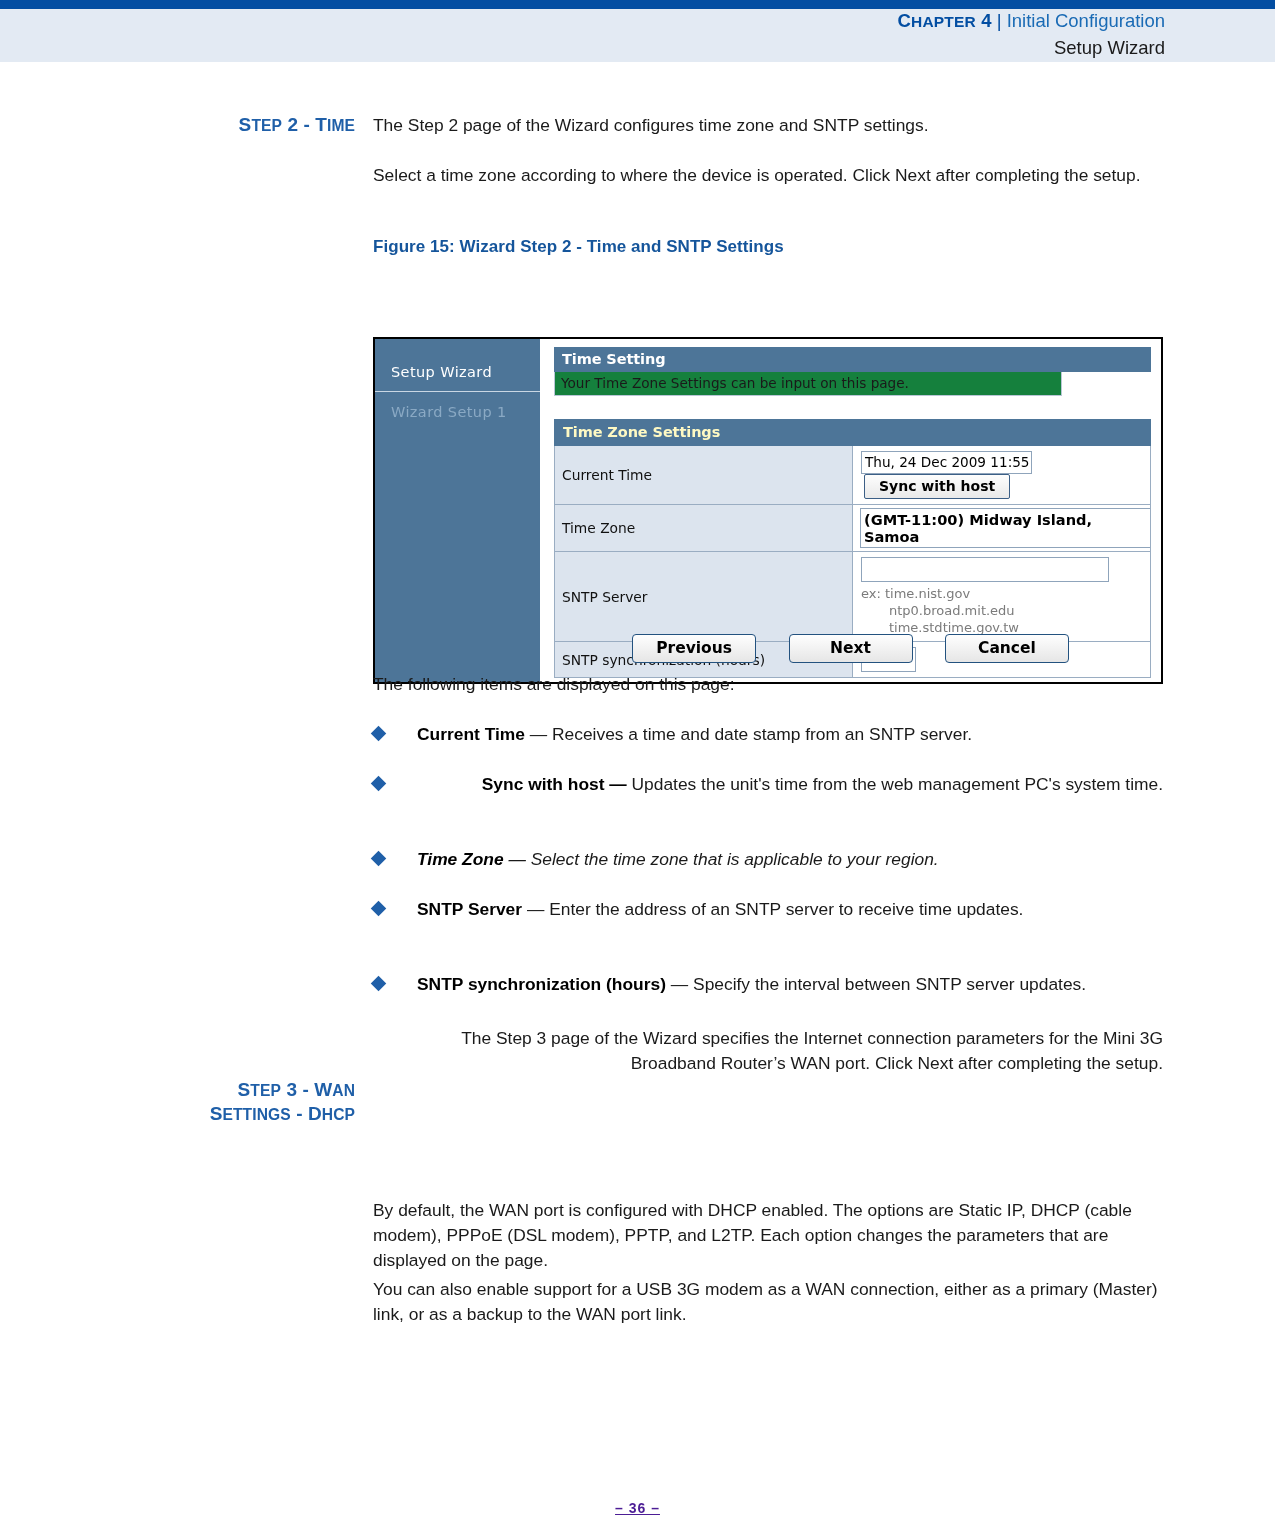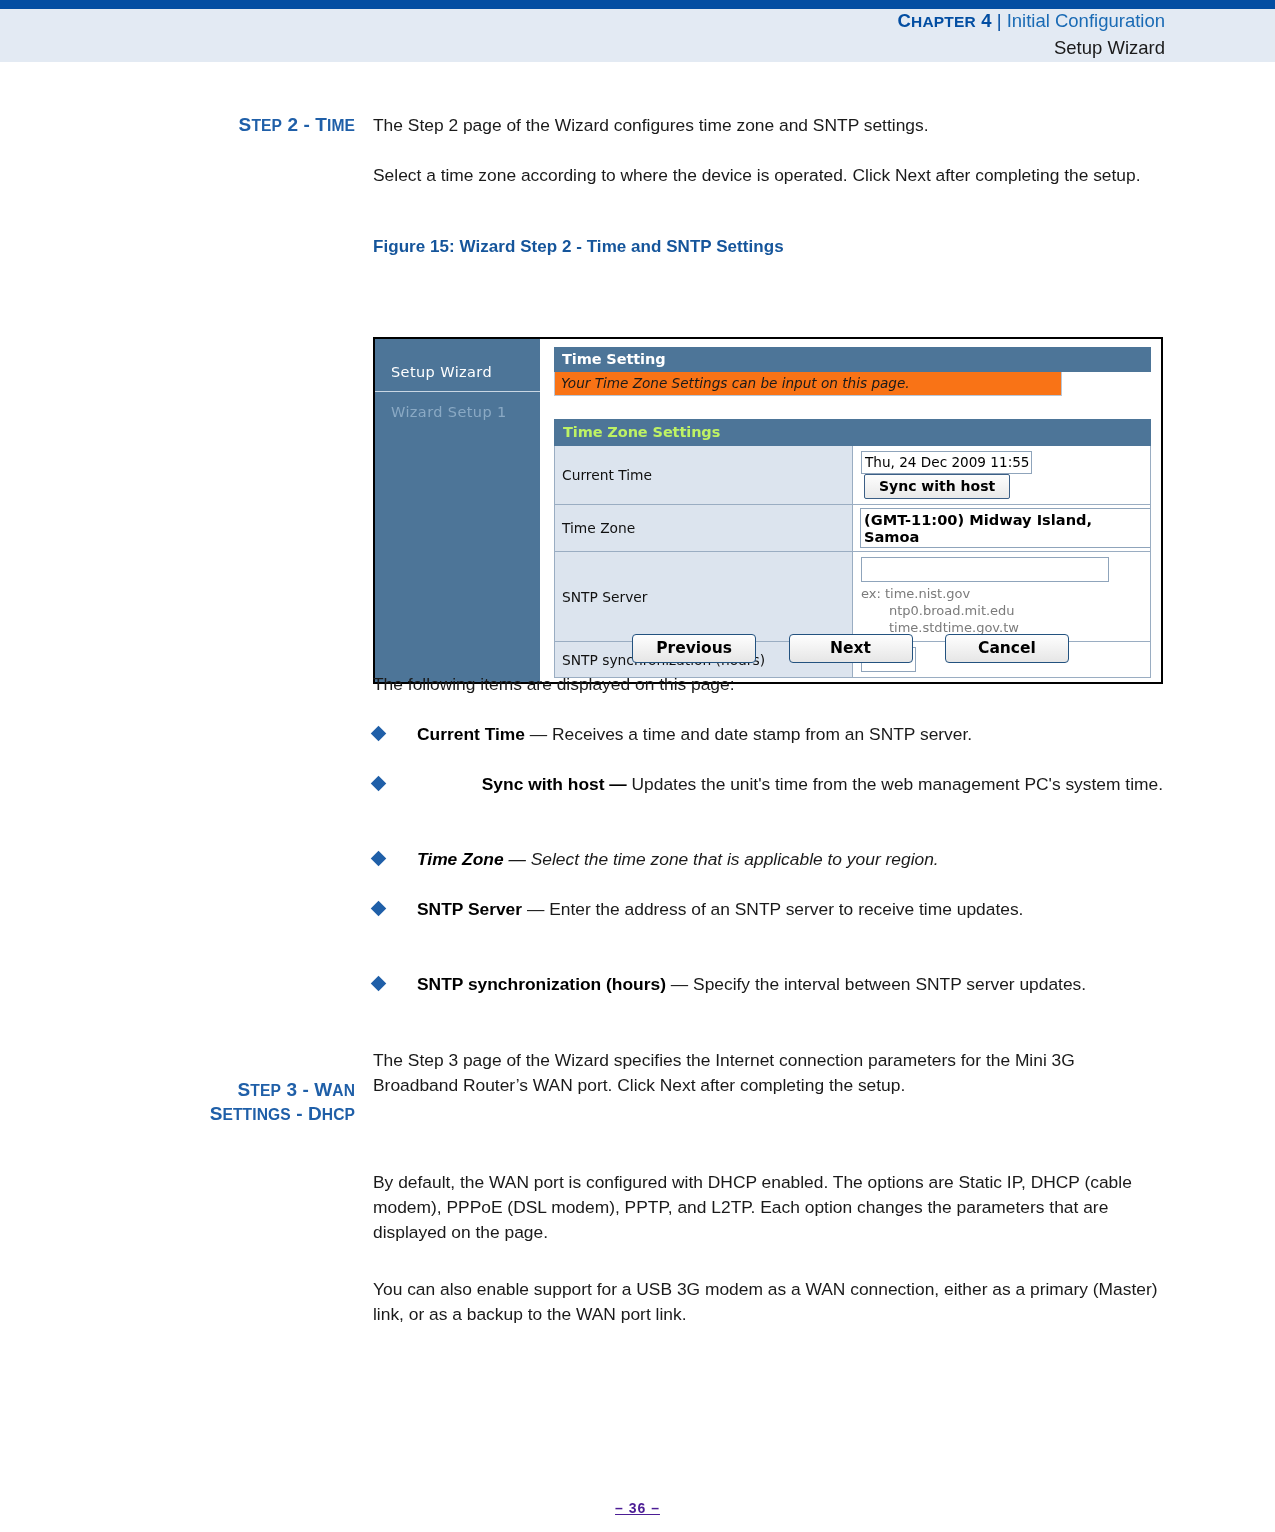--- a/index.html
+++ b/index.html
@@ -155,30 +155,29 @@
   .panel-title {
     background: #4d7598;
     color: #ffffff;
     font-weight: bold;
     font-size: 14.5px;
     padding: 4px 8px 5px 8px;
     font-family: "DejaVu Sans", sans-serif;
     letter-spacing: -0.1px;
   }
   .panel-desc {
-    background: #f97316;
+    background: #15803d;
     border: 1px solid #b9c6d6;
     border-top: none;
     color: #1a1a1a;
     font-size: 13.6px;
     padding: 3px 6px 4px 6px;
     font-family: "DejaVu Sans", sans-serif;
     width: 508px;
     box-sizing: border-box;
-    font-style: italic;
   }
 
   .settings-table {
     margin-top: 23px;
     width: 100%;
     border-collapse: collapse;
     table-layout: fixed;
   }
   .settings-table td {
     border: 1px solid #9aadc2;
@@ -191,21 +190,21 @@
   .settings-table td.lbl {
     background: #dce4ee;
     width: 196px;
   }
   .settings-table td.val {
     background: #ffffff;
     padding-left: 8px;
   }
   .settings-table tr.hdr td {
     background: #4d7598;
-    color: #bef264;
+    color: #fef9c3;
     font-weight: bold;
     font-size: 14.5px;
     border: 1px solid #4d7598;
     padding: 4px 8px 5px 8px;
     letter-spacing: -0.1px;
   }
 
   .txtbox {
     display: inline-block;
     border: 1px solid #8fa4bb;
@@ -444,24 +443,24 @@
       <b>SNTP synchronization (hours)</b>
       <span>—</span><span> Specify the interval between SNTP server updates.</span>
     </div>
   </div>
 
   <div class="margin-head" style="top:1016px;">
     <div>S<span class="sc">TEP</span> 3 - W<span class="sc">AN</span></div>
     <div>S<span class="sc">ETTINGS</span> - D<span class="sc">HCP</span></div>
   </div>
 
-  <div class="bodycol" style="top:986px;">
+  <div class="bodycol" style="top:964px;text-align:right;">
     <p class="para">The Step 3 page of the Wizard specifies the Internet connection parameters for the Mini 3G Broadband Router’s WAN port. Click Next after completing the setup.</p>
   </div>
-  <div class="bodycol" style="top:1108px;">
+  <div class="bodycol" style="top:1136px;">
     <p class="para">By default, the WAN port is configured with DHCP enabled. The options are Static IP, DHCP (cable modem), PPPoE (DSL modem), PPTP, and L2TP. Each option changes the parameters that are displayed on the page.</p>
   </div>
   <div class="bodycol" style="top:1215px;">
     <p class="para">You can also enable support for a USB 3G modem as a WAN connection, either as a primary (Master) link, or as a backup to the WAN port link.</p>
   </div>
 
 </div>
 
 <div class="footer">
   <span>–  36  –</span>

